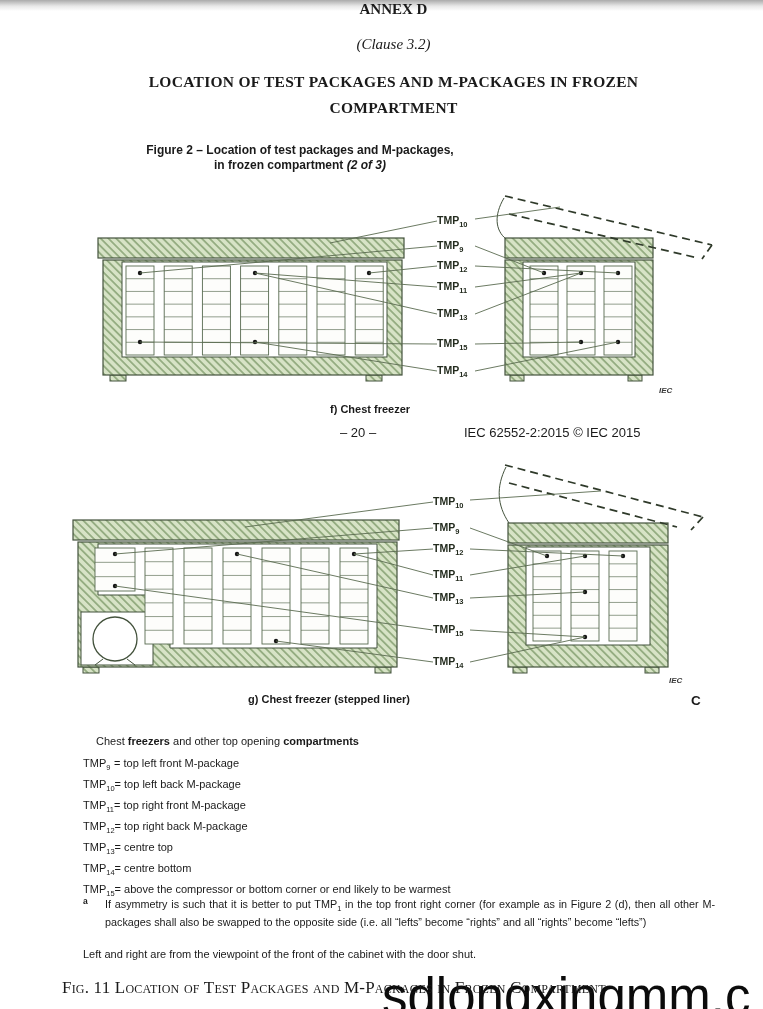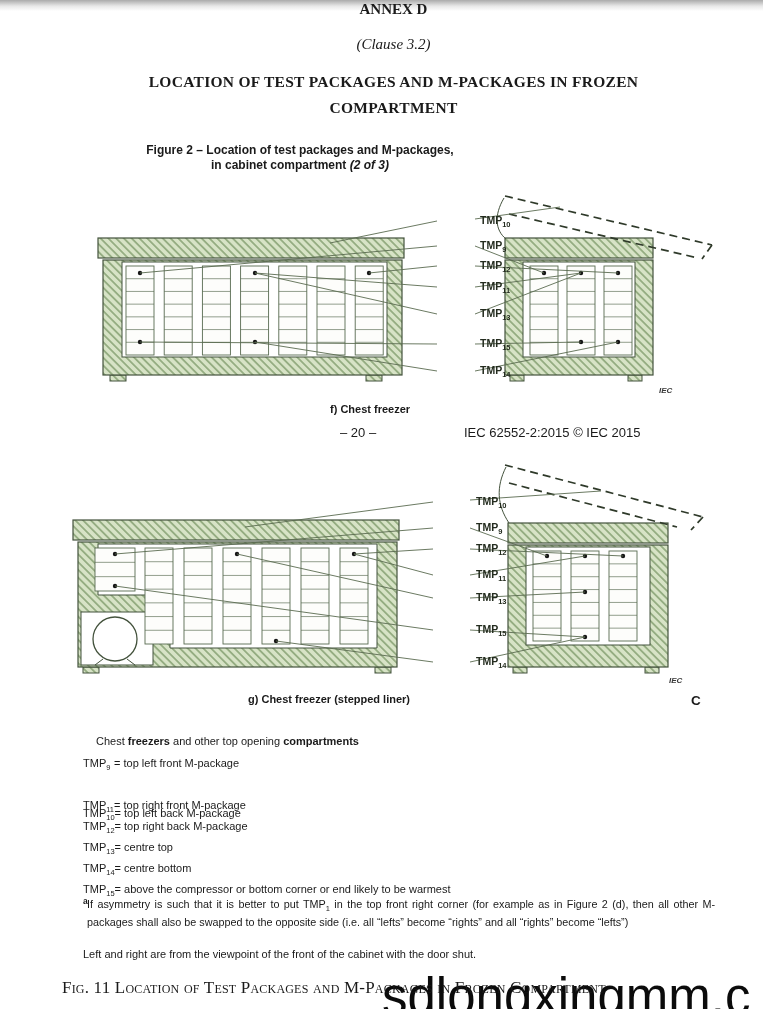--- a/index.html
+++ b/index.html
@@ -12,38 +12,38 @@
             background:linear-gradient(#ababab,#e8e8e8 55%,#ffffff);}
 
   .annex{top:1px;font:bold 15px "Liberation Serif",serif;}
   .clause{top:36px;font:italic 15px "Liberation Serif",serif;}
   .head1{top:73px;font:bold 15.5px "Liberation Serif",serif;letter-spacing:.3px;}
   .head2{top:99px;font:bold 15.5px "Liberation Serif",serif;letter-spacing:.3px;}
   .figtitle{left:100px;width:400px;text-align:center;font:bold 12px "Liberation Sans",sans-serif;}
   .figtitle .it{font-style:italic;}
 
   .diagram{position:absolute;}
-  .tmp{position:absolute;font:bold 10.5px "Liberation Sans",sans-serif;color:#242c1f;white-space:nowrap;margin-left:43px;}
+  .tmp{position:absolute;font:bold 10.5px "Liberation Sans",sans-serif;color:#242c1f;white-space:nowrap;}
   .tmp sub{font-size:7.5px;}
   .iecmark{position:absolute;font:italic bold 8px "Liberation Sans",sans-serif;color:#3a3a3a;}
 
   .caption{position:absolute;font:bold 11px "Liberation Sans",sans-serif;}
   .pageno{position:absolute;font:13px "Liberation Sans",sans-serif;}
   .docref{position:absolute;font:13px "Liberation Sans",sans-serif;}
   .cornerC{position:absolute;font:bold 13.5px "Liberation Sans",sans-serif;}
 
   .leg-head{position:absolute;left:96px;font:11px "Liberation Sans",sans-serif;}
   .leg-head .b{font-weight:bold;}
   .leg-item{position:absolute;left:83px;font:11px "Liberation Sans",sans-serif;white-space:nowrap;}
   .leg-item sub{font-size:7.5px;}
   .leg-term{display:inline-block;min-width:31px;}
 
   .footnote{position:absolute;left:83px;top:898px;width:632px;}
   .fn-marker{position:absolute;left:0;top:-2px;font:bold 8.5px "Liberation Sans",sans-serif;}
-  .fn-text{margin-left:4px;font:10.8px "Liberation Sans",sans-serif;line-height:13.8px;text-align:justify;}
+  .fn-text{margin-left:22px;font:10.8px "Liberation Sans",sans-serif;line-height:13.8px;text-align:justify;}
   .fn-text sub{font-size:7.5px;}
 
   .viewnote{position:absolute;left:83px;top:948px;font:11px "Liberation Sans",sans-serif;}
 
   .watermark{position:absolute;left:382px;top:938px;font:400 51px "Liberation Sans",sans-serif;
              color:#0b0b0b;white-space:nowrap;line-height:1;margin-top:33px;}
   .figcap{position:absolute;left:62px;top:978px;font:17px "Liberation Serif",serif;
           font-variant:small-caps;letter-spacing:.2px;white-space:nowrap;}
 </style>
 </head>
@@ -51,21 +51,21 @@
 
 <div id="page">
   <div id="topstrip" class="abs"></div>
 
   <div class="abs center annex">ANNEX D</div>
   <div class="abs center clause">(Clause 3.2)</div>
   <div class="abs center head1">LOCATION OF TEST PACKAGES AND M-PACKAGES IN FROZEN</div>
   <div class="abs center head2">COMPARTMENT</div>
 
   <div class="abs figtitle" style="top:143px">Figure 2 – Location of test packages and M-packages,</div>
-  <div class="abs figtitle" style="top:158px"><span>in cabinet compartment </span><span class="it">(2 of 3)</span></div>
+  <div class="abs figtitle" style="top:158px"><span>in frozen compartment </span><span class="it">(2 of 3)</span></div>
 
   <svg class="diagram" style="left:90px;top:185px" width="630" height="214" viewBox="0 0 630 214">
     <defs>
       <pattern id="hatchF" width="5.5" height="5.5" patternUnits="userSpaceOnUse" patternTransform="rotate(-45)">
         <rect width="5.5" height="5.5" fill="#d7e3c6"></rect>
         <line x1="2.75" y1="0" x2="2.75" y2="5.5" stroke="#7a9766" stroke-width="1.3"></line>
       </pattern>
     </defs>
     <g>
       <rect x="20" y="190" width="16" height="6" fill="url(#hatchF)" stroke="#43523c" stroke-width="1"></rect>
@@ -351,21 +351,21 @@
   <div class="tmp" style="left:433px;top:655px"><span>TMP</span><sub>14</sub></div>
 
   <div class="iecmark" style="left:669px;top:676px">IEC</div>
 
   <div class="caption" style="left:248px;top:693px">g) Chest freezer (stepped liner)</div>
   <div class="cornerC" style="left:691px;top:693px">C</div>
 
   <div class="leg-head" style="top:735px"><span>Chest </span><span class="b">freezers</span><span> and other top opening </span><span class="b">compartments</span></div>
 
   <div class="leg-item" style="top:757px"><span class="leg-term"><span>TMP</span><sub>9</sub></span><span>= top left front M-package</span></div>
-  <div class="leg-item" style="top:807px"><span class="leg-term"><span>TMP</span><sub>10</sub></span><span>= top left back M-package</span></div>
+  <div class="leg-item" style="top:778px"><span class="leg-term"><span>TMP</span><sub>10</sub></span><span>= top left back M-package</span></div>
   <div class="leg-item" style="top:799px"><span class="leg-term"><span>TMP</span><sub>11</sub></span><span>= top right front M-package</span></div>
   <div class="leg-item" style="top:820px"><span class="leg-term"><span>TMP</span><sub>12</sub></span><span>= top right back M-package</span></div>
   <div class="leg-item" style="top:841px"><span class="leg-term"><span>TMP</span><sub>13</sub></span><span>= centre top</span></div>
   <div class="leg-item" style="top:862px"><span class="leg-term"><span>TMP</span><sub>14</sub></span><span>= centre bottom</span></div>
   <div class="leg-item" style="top:883px"><span class="leg-term"><span>TMP</span><sub>15</sub></span><span>= above the compressor or bottom corner or end likely to be warmest</span></div>
 
   <div class="footnote">
     <span class="fn-marker">a</span>
     <div class="fn-text"><span>If asymmetry is such that it is better to put TMP</span><sub>1</sub><span> in the top front right corner (for example as in Figure 2 (d), then all other M-packages shall also be swapped to the opposite side (i.e. all “lefts” become “rights” and all “rights” become “lefts”)</span></div>
   </div>

